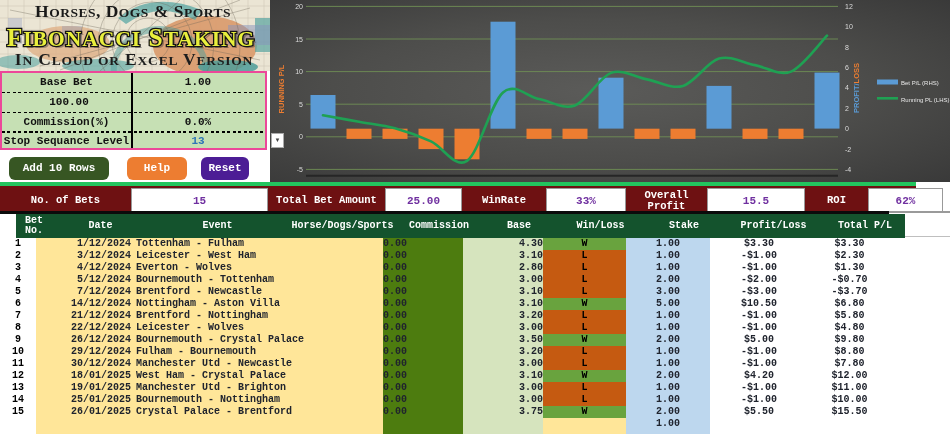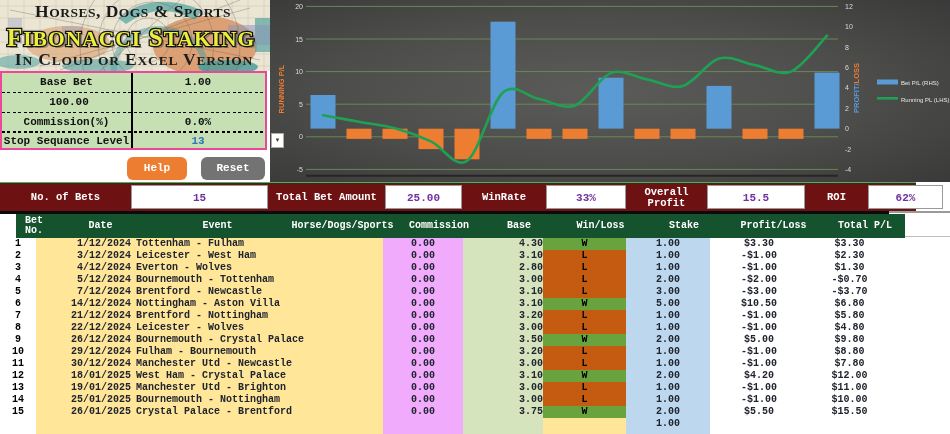--- a/index.html
+++ b/index.html
@@ -6,35 +6,35 @@
 #logo{position:absolute;left:0;top:0;width:270px;height:71px;overflow:hidden}
 #chart{position:absolute;left:270px;top:0;width:680px;height:182px}
 #settings{position:absolute;left:0;top:71px;width:267px;height:79px;background:#C6E0B4;border:2px solid #ec4899}
 #settings .vdiv{position:absolute;left:129px;top:0;width:2px;height:100%;background:#000}
 .srow{position:absolute;left:0;width:100%;height:19.75px;display:flex}
 .slab{width:129px;text-align:center;font-weight:bold;font-size:11px;line-height:19.75px;color:#111}
 .sval{width:134px;text-align:center;font-weight:bold;font-size:11px;line-height:19.75px}
 .sdash{position:absolute;left:0;width:100%;height:1.6px;background:repeating-linear-gradient(90deg,#000 0 3px,rgba(0,0,0,0) 3px 5.5px)}
 #dd{position:absolute;left:271px;top:133px;width:13px;height:15px;background:#fff;border:1px solid #ABABAB;color:#444;font-size:6px;line-height:13px;text-align:center;font-family:"Liberation Sans",sans-serif}
 .btn{position:absolute;top:157px;height:23px;border-radius:6px;color:#fff;font-weight:bold;font-size:11px;text-align:center;line-height:23px;font-family:"Liberation Mono",monospace}
-#band{position:absolute;left:0;top:182px;width:916px;height:29px;background:#6E1112;border-top:1px solid #22c55e}
+#band{position:absolute;left:0;top:182px;width:916px;height:29px;background:#6E1112;border-top:4px solid #22c55e}
 .blab{position:absolute;top:0;height:29px;color:#fff;font-weight:bold;font-size:10.5px;display:flex;align-items:center;justify-content:center;text-align:center;line-height:11px}
 .bval{position:absolute;top:2px;height:24px;background:#fff;color:#7030A0;font-weight:bold;font-size:11px;text-align:center;line-height:24px;border:1px solid #999}
 #blackline{position:absolute;left:0;top:211px;width:889px;height:3px;background:#0b0b0b}
 #grayline{position:absolute;left:889px;top:211px;width:61px;height:2px;background:#9a9a9a}
 #emptycell{position:absolute;left:889px;top:213px;width:61px;height:24px;background:#fff;border-bottom:1px solid #BFBFBF}
 #thead{position:absolute;left:16px;top:214px;width:889px;height:24px;background:#14532d}
 .hc{position:absolute;top:0;height:24px;color:#fff;font-weight:bold;font-size:10px;display:flex;align-items:center;justify-content:center;text-align:center;line-height:10.5px}
 #rows{position:absolute;left:0;top:238px;width:950px;height:196px}
 .r{position:absolute;left:0;width:950px;height:12px;overflow:hidden}
 .c{position:absolute;top:0;height:12px;font-size:10px;font-weight:bold;line-height:12px;color:#20242E}
 .cno{left:0;width:36px;text-align:center;background:#fff;color:#000}
 .cdate{left:36px;width:97px;text-align:right;background:#FFE699;padding-right:2px}
 .cevent{left:133px;width:250px;text-align:left;background:#FFE699;padding-left:3px}
-.ccomm{left:383px;width:80px;text-align:center;background:#f0abfc}
+.ccomm{left:383px;width:80px;text-align:left;background:#4d7c0f}
 .codds{left:463px;width:80px;text-align:right;background:#D6E4BE}
 .cwl{left:543px;width:83px;text-align:center;color:#000}
 .cstake{left:626px;width:84px;text-align:center;background:#BDD7EE}
 .cpl{left:710px;width:98px;text-align:center;background:#fff}
 .ctot{left:802px;width:95px;text-align:center;background:#fff}
 </style></head>
 <body>
 <div id="stage">
 <div id="logo">
       <svg width="270" height="71" viewBox="0 0 270 71" xmlns="http://www.w3.org/2000/svg" style="display:block">
@@ -164,22 +164,23 @@
       <div class="srow" style="top:39.50px">
         <span class="slab">Commission(%)</span>
         <span class="sval" style="color:#111">0.0%</span>
       </div>
       <div class="sdash" style="top:58.25px"></div>
       <div class="srow" style="top:59.25px">
         <span class="slab">Stop Sequance Level</span>
         <span class="sval" style="color:#2E75B6">13</span>
       </div>
     </div>
+<div class="btn" style="left:9px;width:100px;background:#375623">Add 10 Rows</div>
 <div class="btn" style="left:127px;width:60px;background:#ED7D31">Help</div>
-<div class="btn" style="left:201px;width:64px;background:#737373">Reset</div>
+<div class="btn" style="left:201px;width:48px;background:#4c1d95">Reset</div>
 <div id="dd">▼</div>
 <div id="band">
       <div class="blab" style="left:0px;width:131px">No. of Bets</div>
       <div class="bval" style="left:131px;width:137px">15</div>
       <div class="blab" style="left:268px;width:117px">Total Bet Amount</div>
       <div class="bval" style="left:385px;width:77px">25.00</div>
       <div class="blab" style="left:462px;width:84px">WinRate</div>
       <div class="bval" style="left:546px;width:80px">33%</div>
       <div class="blab" style="left:626px;width:81px">Overall<br>Profit</div>
       <div class="bval" style="left:707px;width:98px">15.5</div>

